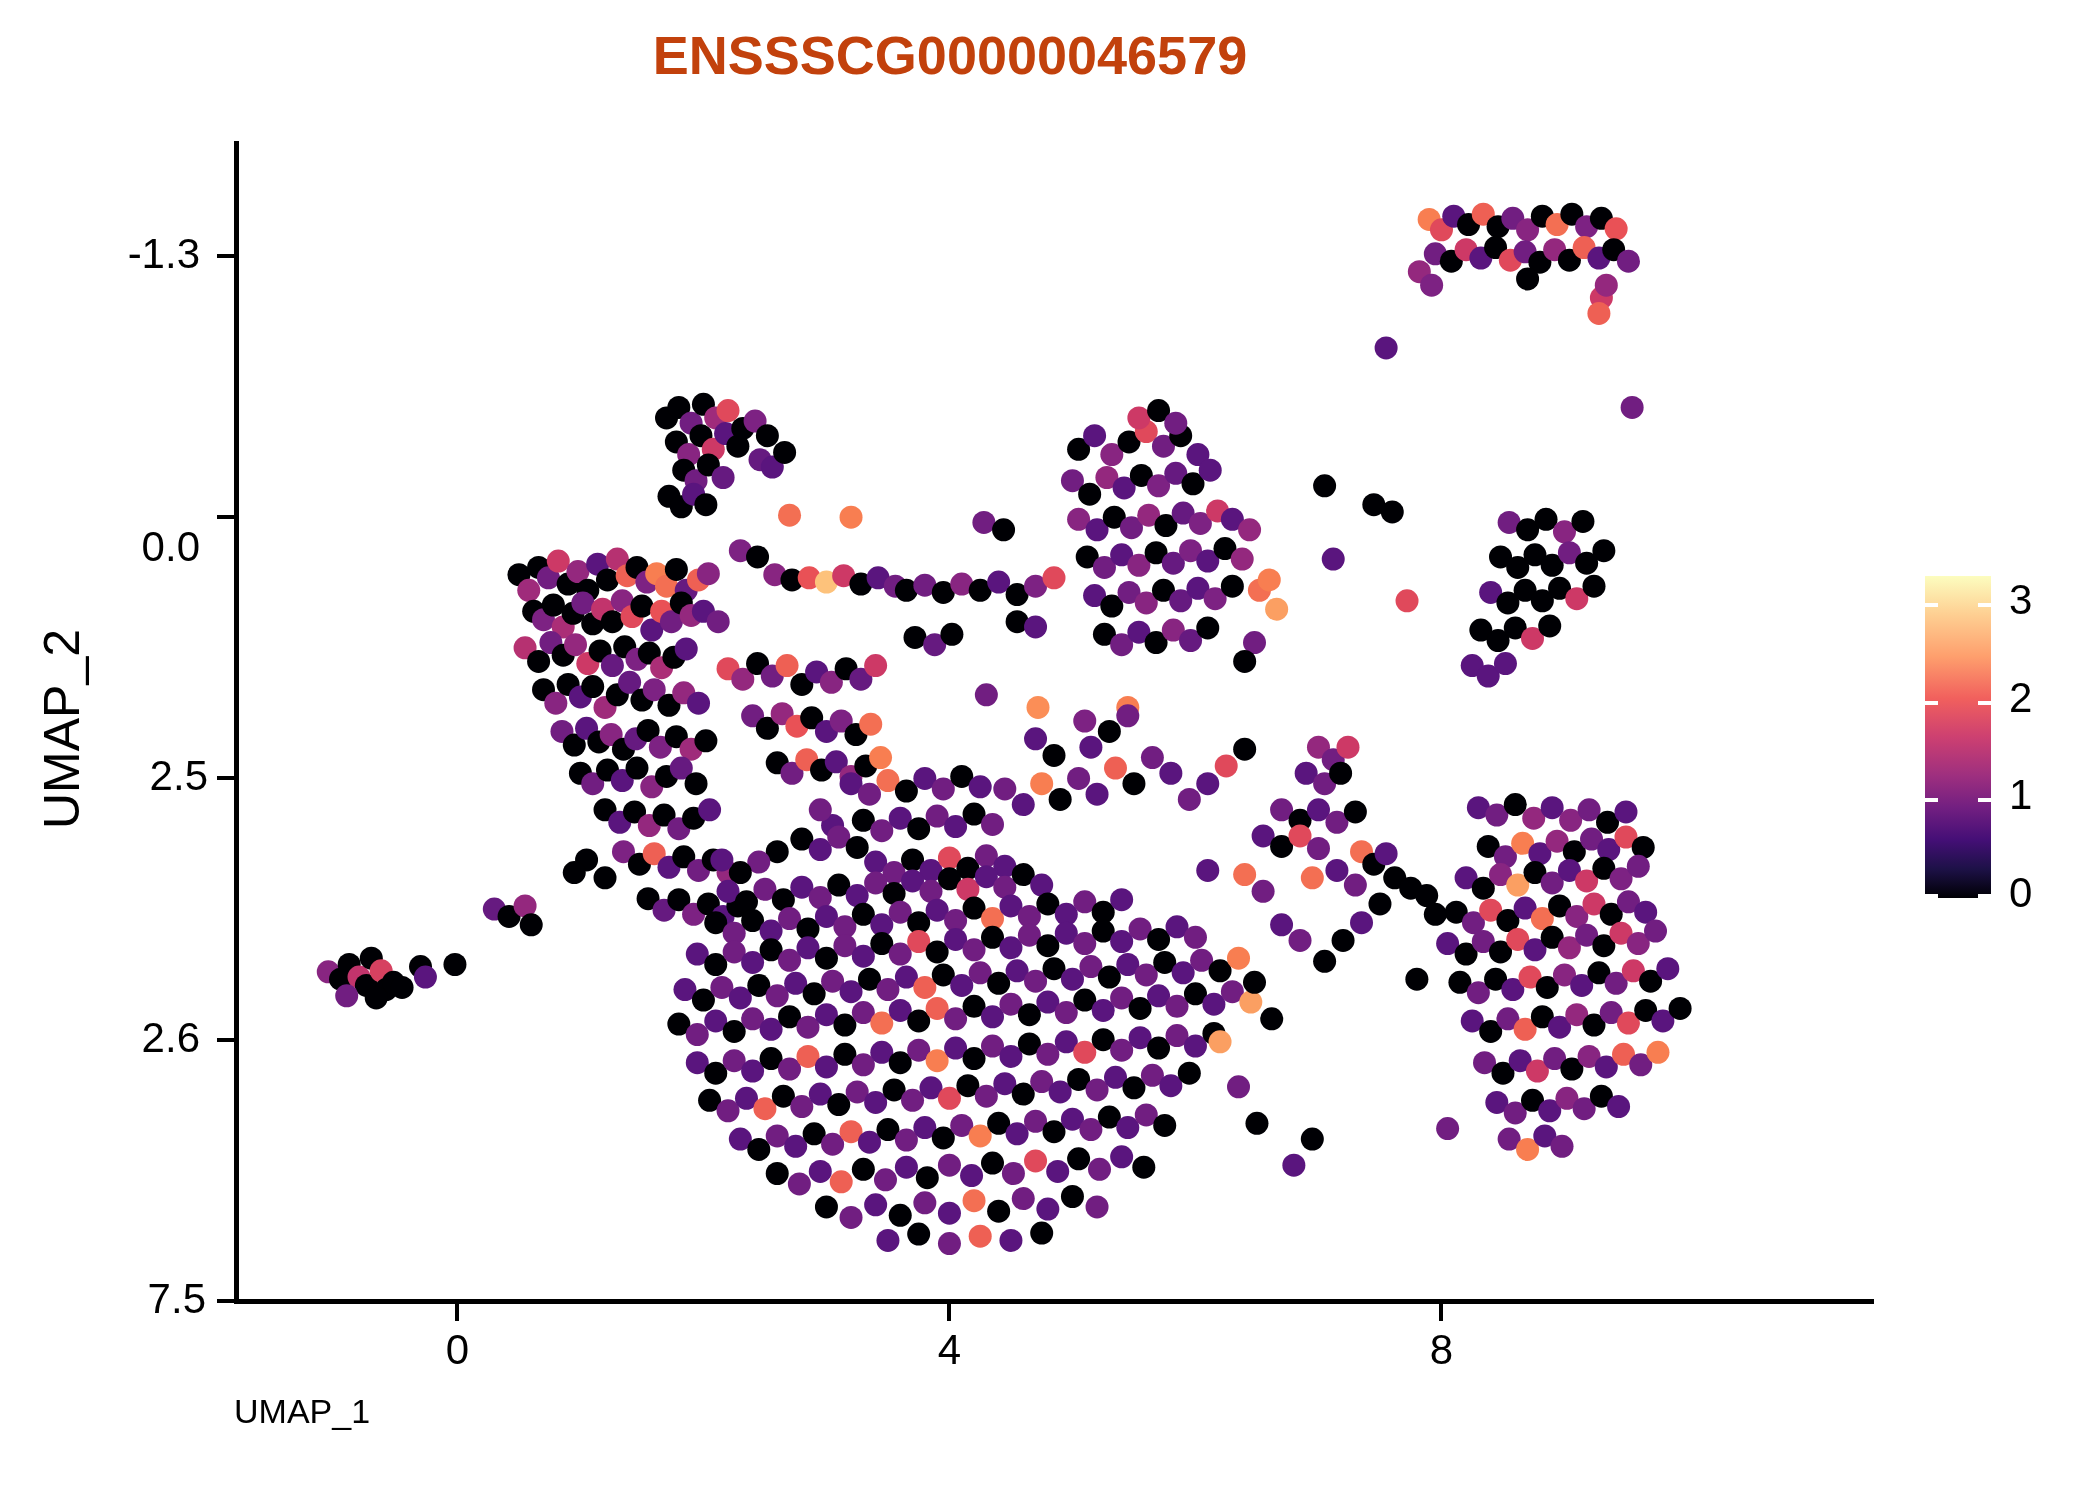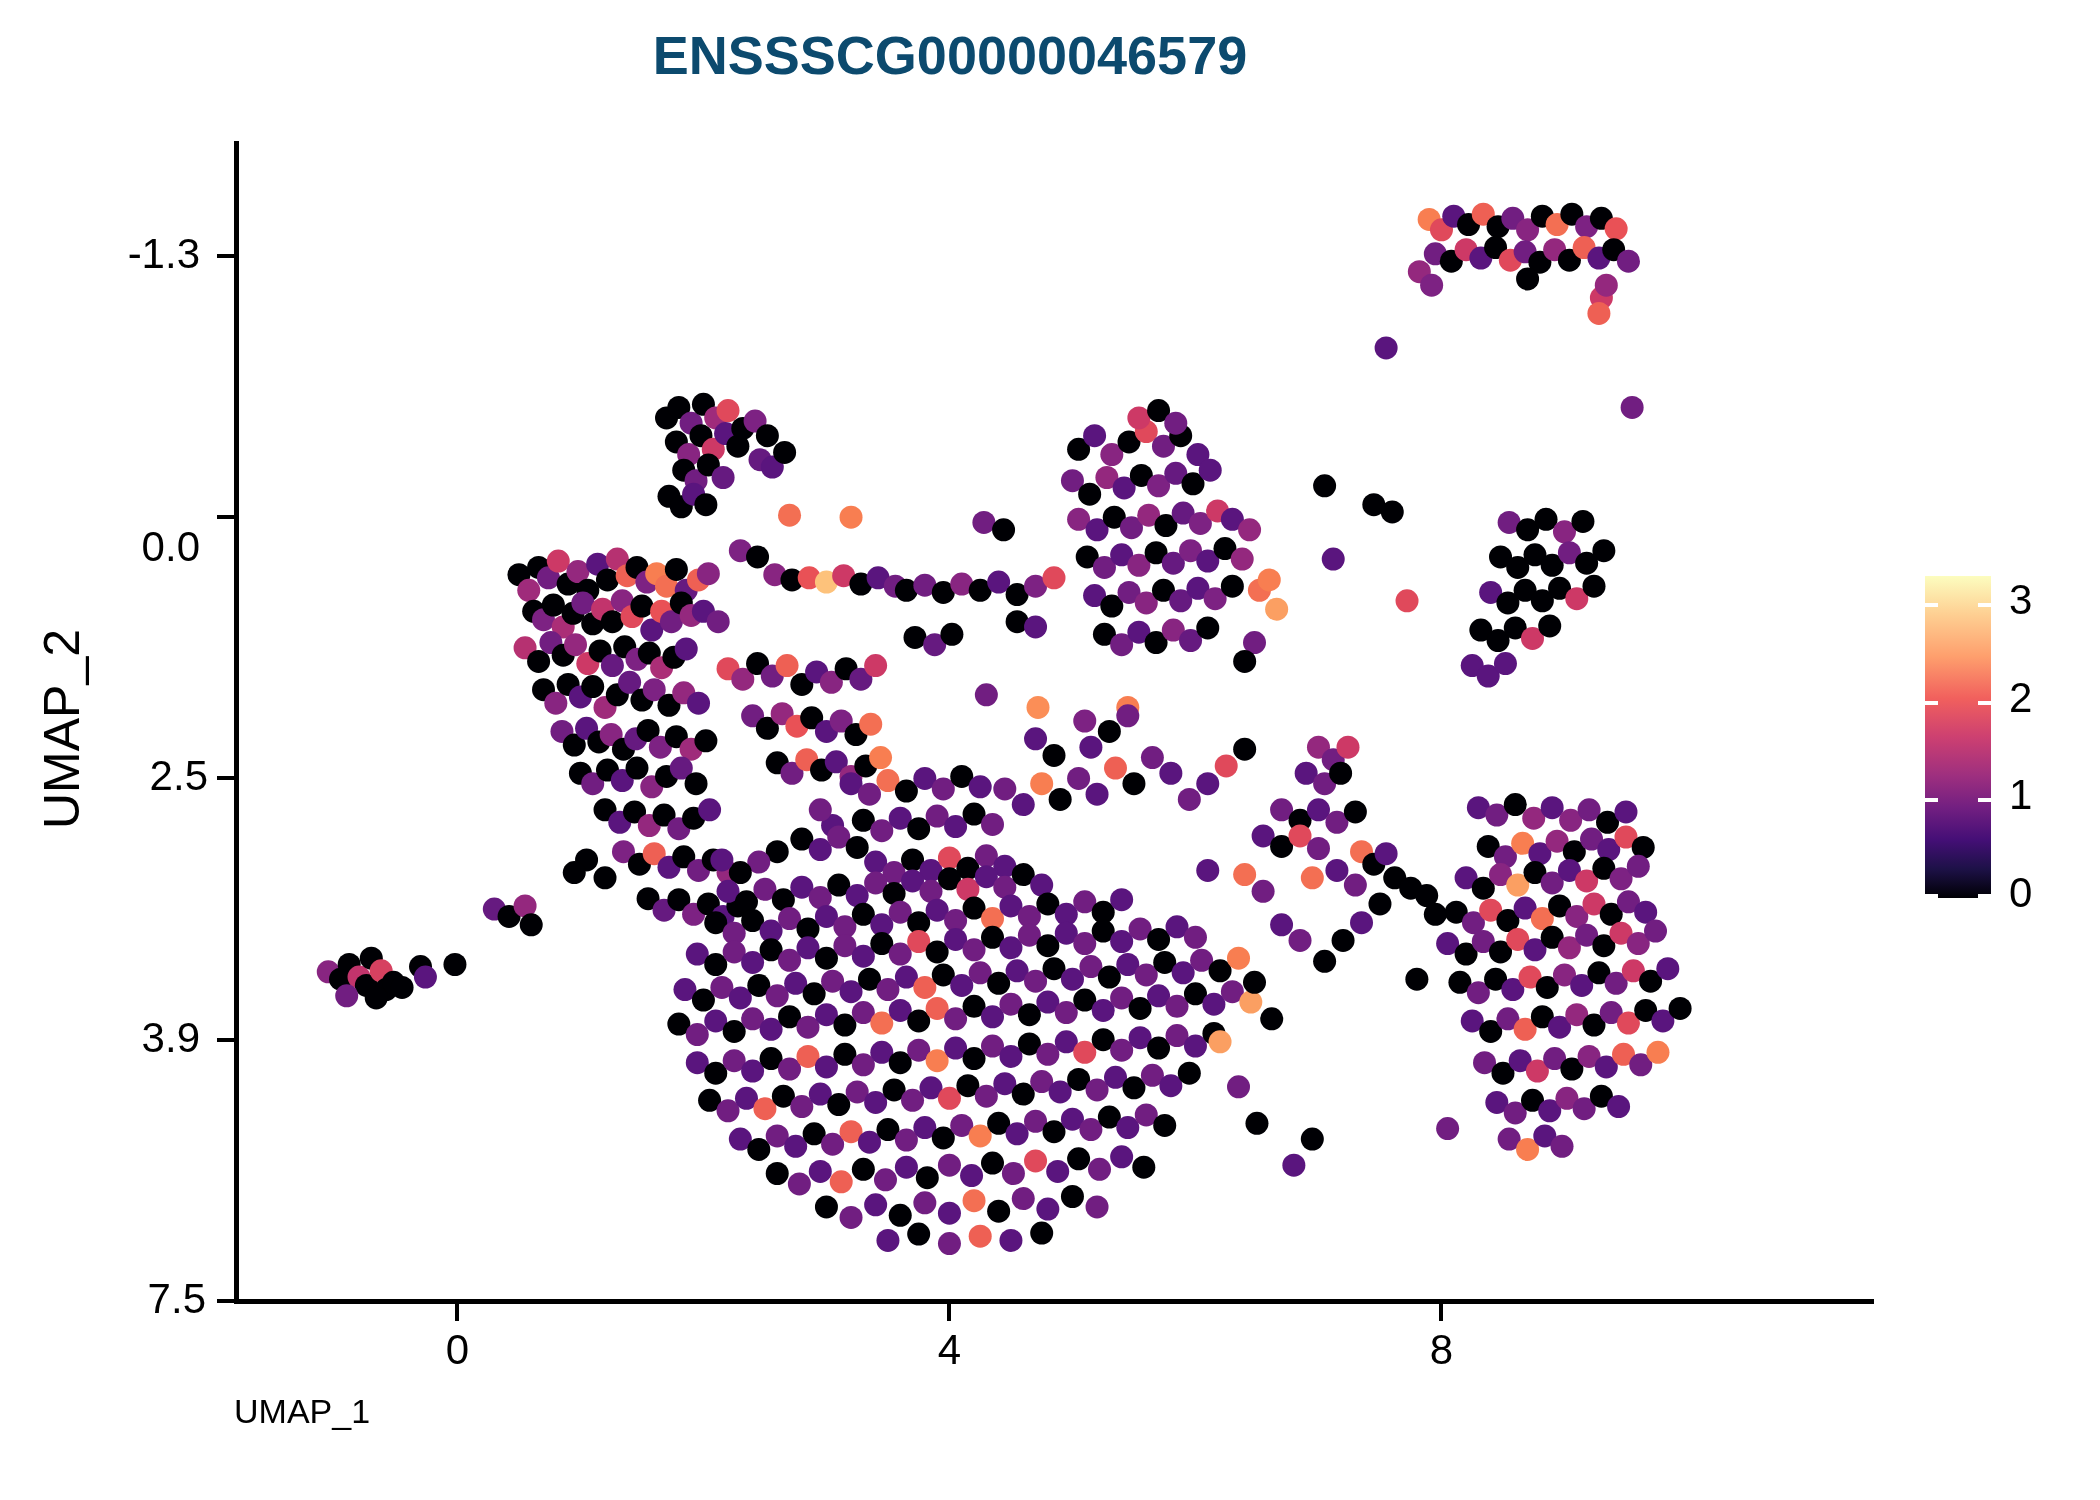--- a/index.html
+++ b/index.html
@@ -2,21 +2,21 @@
 <html><head>
 <meta charset="utf-8">
 <title>UMAP Feature Plot</title>
 <style>
   html,body{margin:0;padding:0;background:#ffffff;}
   body{width:2100px;height:1500px;font-family:"Liberation Sans",sans-serif;overflow:hidden;}
   #stage{position:relative;width:2100px;height:1500px;background:#ffffff;}
 
   #plot-title{
     position:absolute;left:0;top:24px;width:1900px;text-align:center;
-    font-size:54px;font-weight:bold;color:#0c4a6e;letter-spacing:0px;
+    font-size:54px;font-weight:bold;color:#c2410c;letter-spacing:0px;
     font-family:"Liberation Sans",sans-serif;
   }
 
   #panel{position:absolute;left:0;top:0;width:2100px;height:1500px;}
 
   
   #y-axis-line{position:absolute;left:234px;top:141px;width:5px;height:1163px;background:#000;}
   #x-axis-line{position:absolute;left:234px;top:1299px;width:1640px;height:5px;background:#000;}
 
   .y-tick-mark{position:absolute;width:17px;height:4px;background:#000;left:217px;}
@@ -868,21 +868,21 @@
         <circle cx="1312.32" cy="1139.02" r="11.5" fill="rgb(0,0,4)"></circle>
       </svg>
 
     <div id="y-axis-line"></div>
     <div id="x-axis-line"></div>
 
     <div id="y-ticks">
         <div class="y-tick-mark" style="top: 1299px;"></div>
         <div class="y-tick-label" style="top: 1275px; left: 6px; width: 200px; right: auto;">7.5</div>
         <div class="y-tick-mark" style="top: 1037.74px;"></div>
-        <div class="y-tick-label" style="top: 1013.74px; left: 0px; width: 200px; right: auto;">3.9</div>
+        <div class="y-tick-label" style="top: 1013.74px; left: 0px; width: 200px; right: auto;">2.6</div>
         <div class="y-tick-mark" style="top: 776.477px;"></div>
         <div class="y-tick-label" style="top: 752.477px; left: 0px; width: 200px; right: auto; padding-left: 8px;">2.5</div>
         <div class="y-tick-mark" style="top: 515.216px;"></div>
         <div class="y-tick-label" style="top: 491.216px; left: 0px; width: 200px; right: auto; margin-top: 32px;">0.0</div>
         <div class="y-tick-mark" style="top: 253.955px;"></div>
         <div class="y-tick-label" style="top: 229.955px; left: 0px; width: 200px; right: auto;">-1.3</div>
       </div>
     <div id="x-ticks">
         <div class="x-tick-mark" style="left: 455.414px;"></div>
         <div class="x-tick-label" style="left: 397.414px;">0</div>

